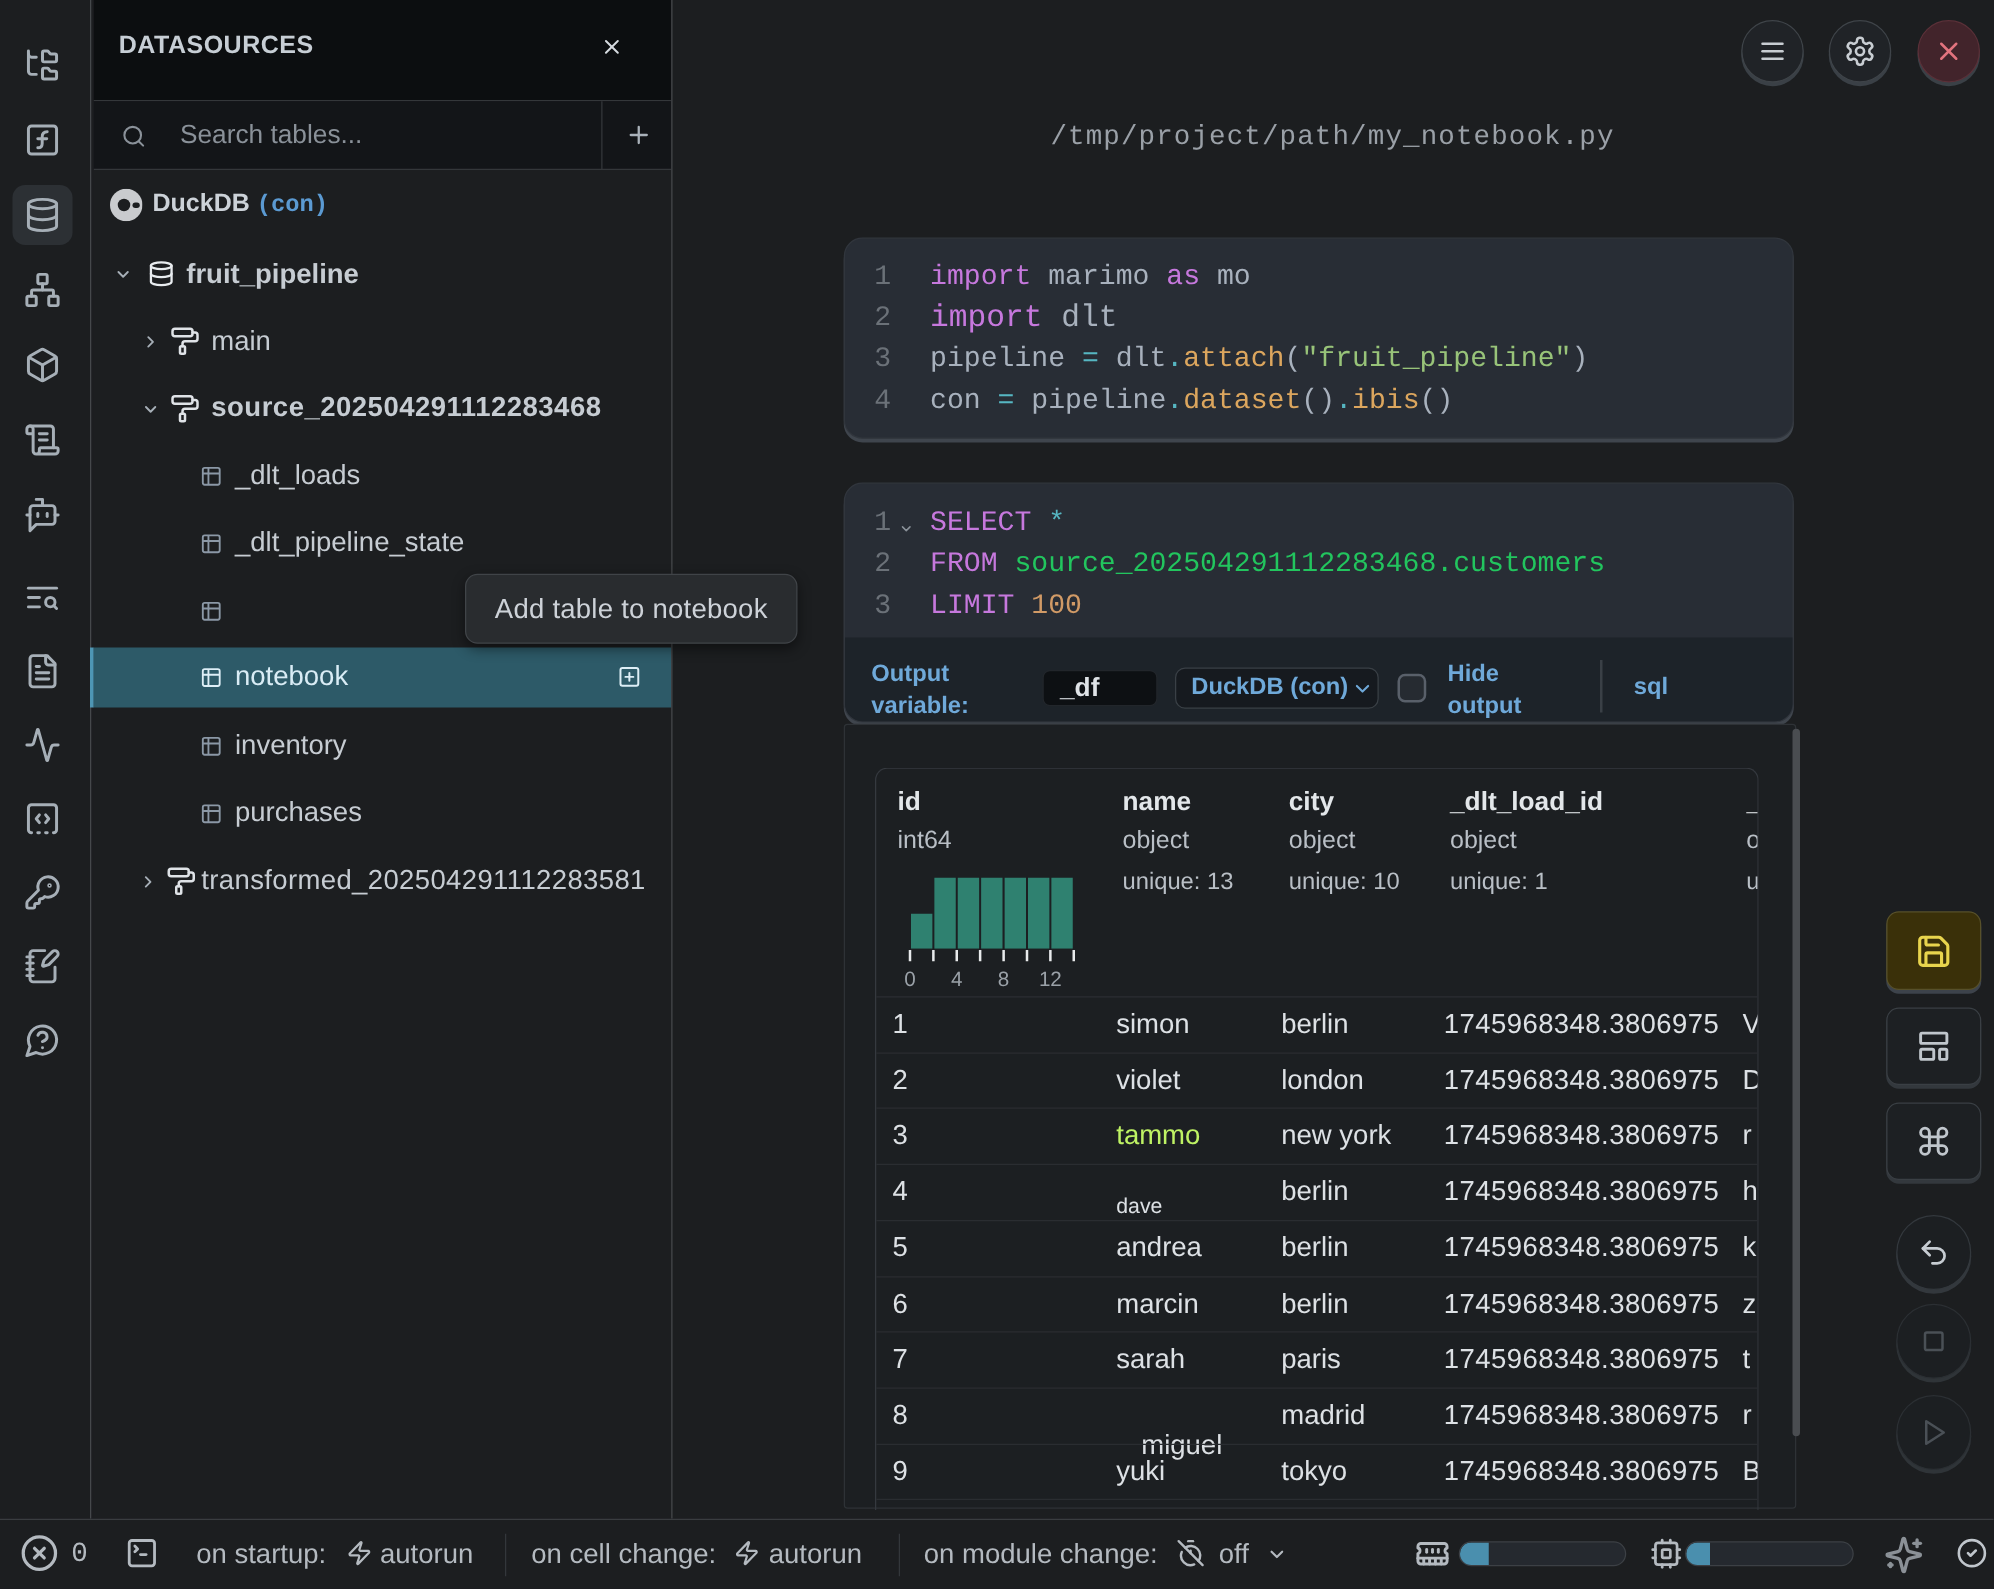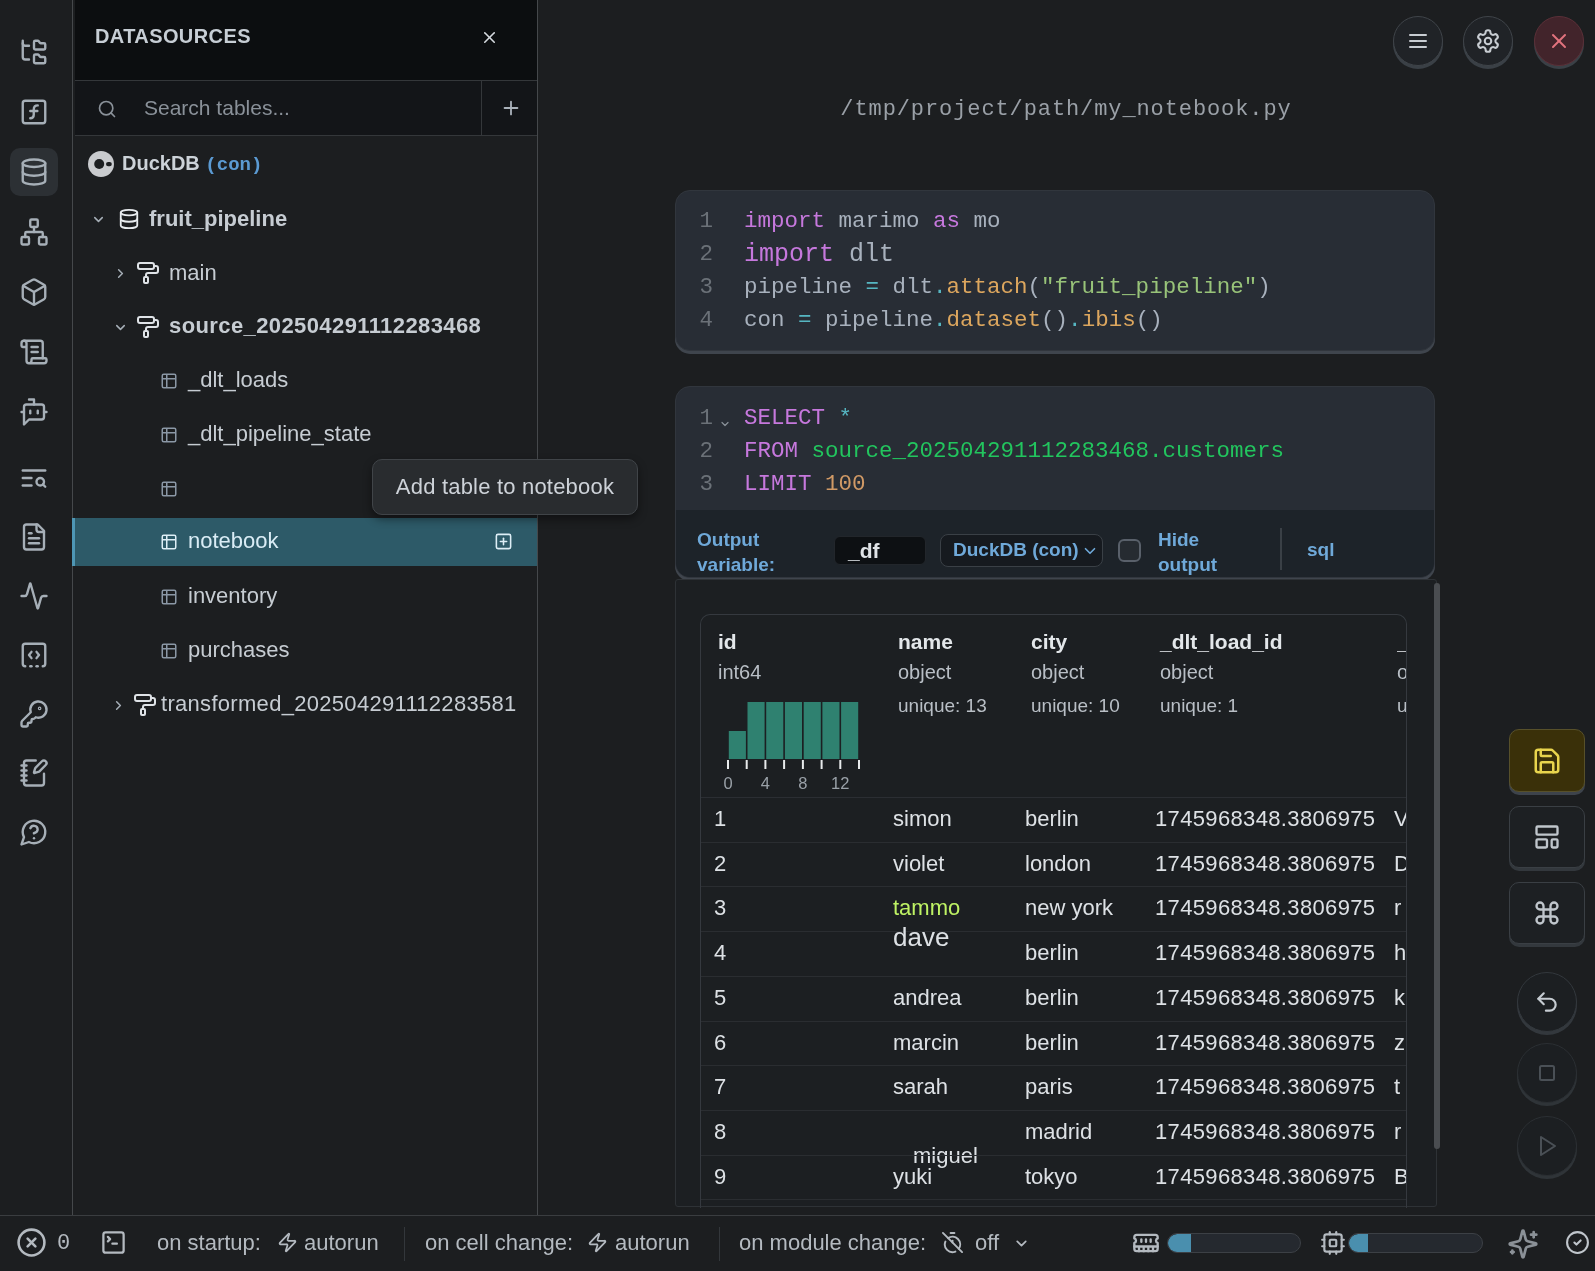--- a/index.html
+++ b/index.html
@@ -325,21 +325,21 @@
 <div style="position:absolute;left:1155px;top:850.7px;width:200px;height:26px;font-size:22px;letter-spacing:.35px;color:#dde1e5;">1745968348.3806975</div>
 <div style="position:absolute;left:1394px;top:850.7px;width:12px;height:26px;font-size:22px;color:#dde1e5;overflow:hidden;white-space:nowrap;">D</div>
 <div style="position:absolute;left:701px;top:886.4000000000001px;width:705px;height:1px;background:#2a2d31;"></div>
 <div style="position:absolute;left:714px;top:895.4px;width:80px;height:26px;font-size:22px;color:#dde1e5;">3</div>
 <div style="position:absolute;left:893px;top:895.4px;width:120px;height:26px;font-size:22px;color:#bef264;">tammo</div>
 <div style="position:absolute;left:1025px;top:895.4px;width:130px;height:26px;font-size:22px;color:#dde1e5;">new york</div>
 <div style="position:absolute;left:1155px;top:895.4px;width:200px;height:26px;font-size:22px;letter-spacing:.35px;color:#dde1e5;">1745968348.3806975</div>
 <div style="position:absolute;left:1394px;top:895.4px;width:12px;height:26px;font-size:22px;color:#dde1e5;overflow:hidden;white-space:nowrap;">r</div>
 <div style="position:absolute;left:701px;top:931.1px;width:705px;height:1px;background:#2a2d31;"></div>
 <div style="position:absolute;left:714px;top:940.1px;width:80px;height:26px;font-size:22px;color:#dde1e5;">4</div>
-<div style="position:absolute;left:893px;top:922px;width:120px;height:26px;font-size:26px;color:#dde1e5;">dave</div>
+<div style="position:absolute;left:893px;top:955px;width:120px;height:26px;font-size:17px;color:#dde1e5;">dave</div>
 <div style="position:absolute;left:1025px;top:940.1px;width:130px;height:26px;font-size:22px;color:#dde1e5;">berlin</div>
 <div style="position:absolute;left:1155px;top:940.1px;width:200px;height:26px;font-size:22px;letter-spacing:.35px;color:#dde1e5;">1745968348.3806975</div>
 <div style="position:absolute;left:1394px;top:940.1px;width:12px;height:26px;font-size:22px;color:#dde1e5;overflow:hidden;white-space:nowrap;">h</div>
 <div style="position:absolute;left:701px;top:975.8000000000001px;width:705px;height:1px;background:#2a2d31;"></div>
 <div style="position:absolute;left:714px;top:984.8px;width:80px;height:26px;font-size:22px;color:#dde1e5;">5</div>
 <div style="position:absolute;left:893px;top:984.8px;width:120px;height:26px;font-size:22px;color:#dde1e5;">andrea</div>
 <div style="position:absolute;left:1025px;top:984.8px;width:130px;height:26px;font-size:22px;color:#dde1e5;">berlin</div>
 <div style="position:absolute;left:1155px;top:984.8px;width:200px;height:26px;font-size:22px;letter-spacing:.35px;color:#dde1e5;">1745968348.3806975</div>
 <div style="position:absolute;left:1394px;top:984.8px;width:12px;height:26px;font-size:22px;color:#dde1e5;overflow:hidden;white-space:nowrap;">k</div>
 <div style="position:absolute;left:701px;top:1020.5px;width:705px;height:1px;background:#2a2d31;"></div>

